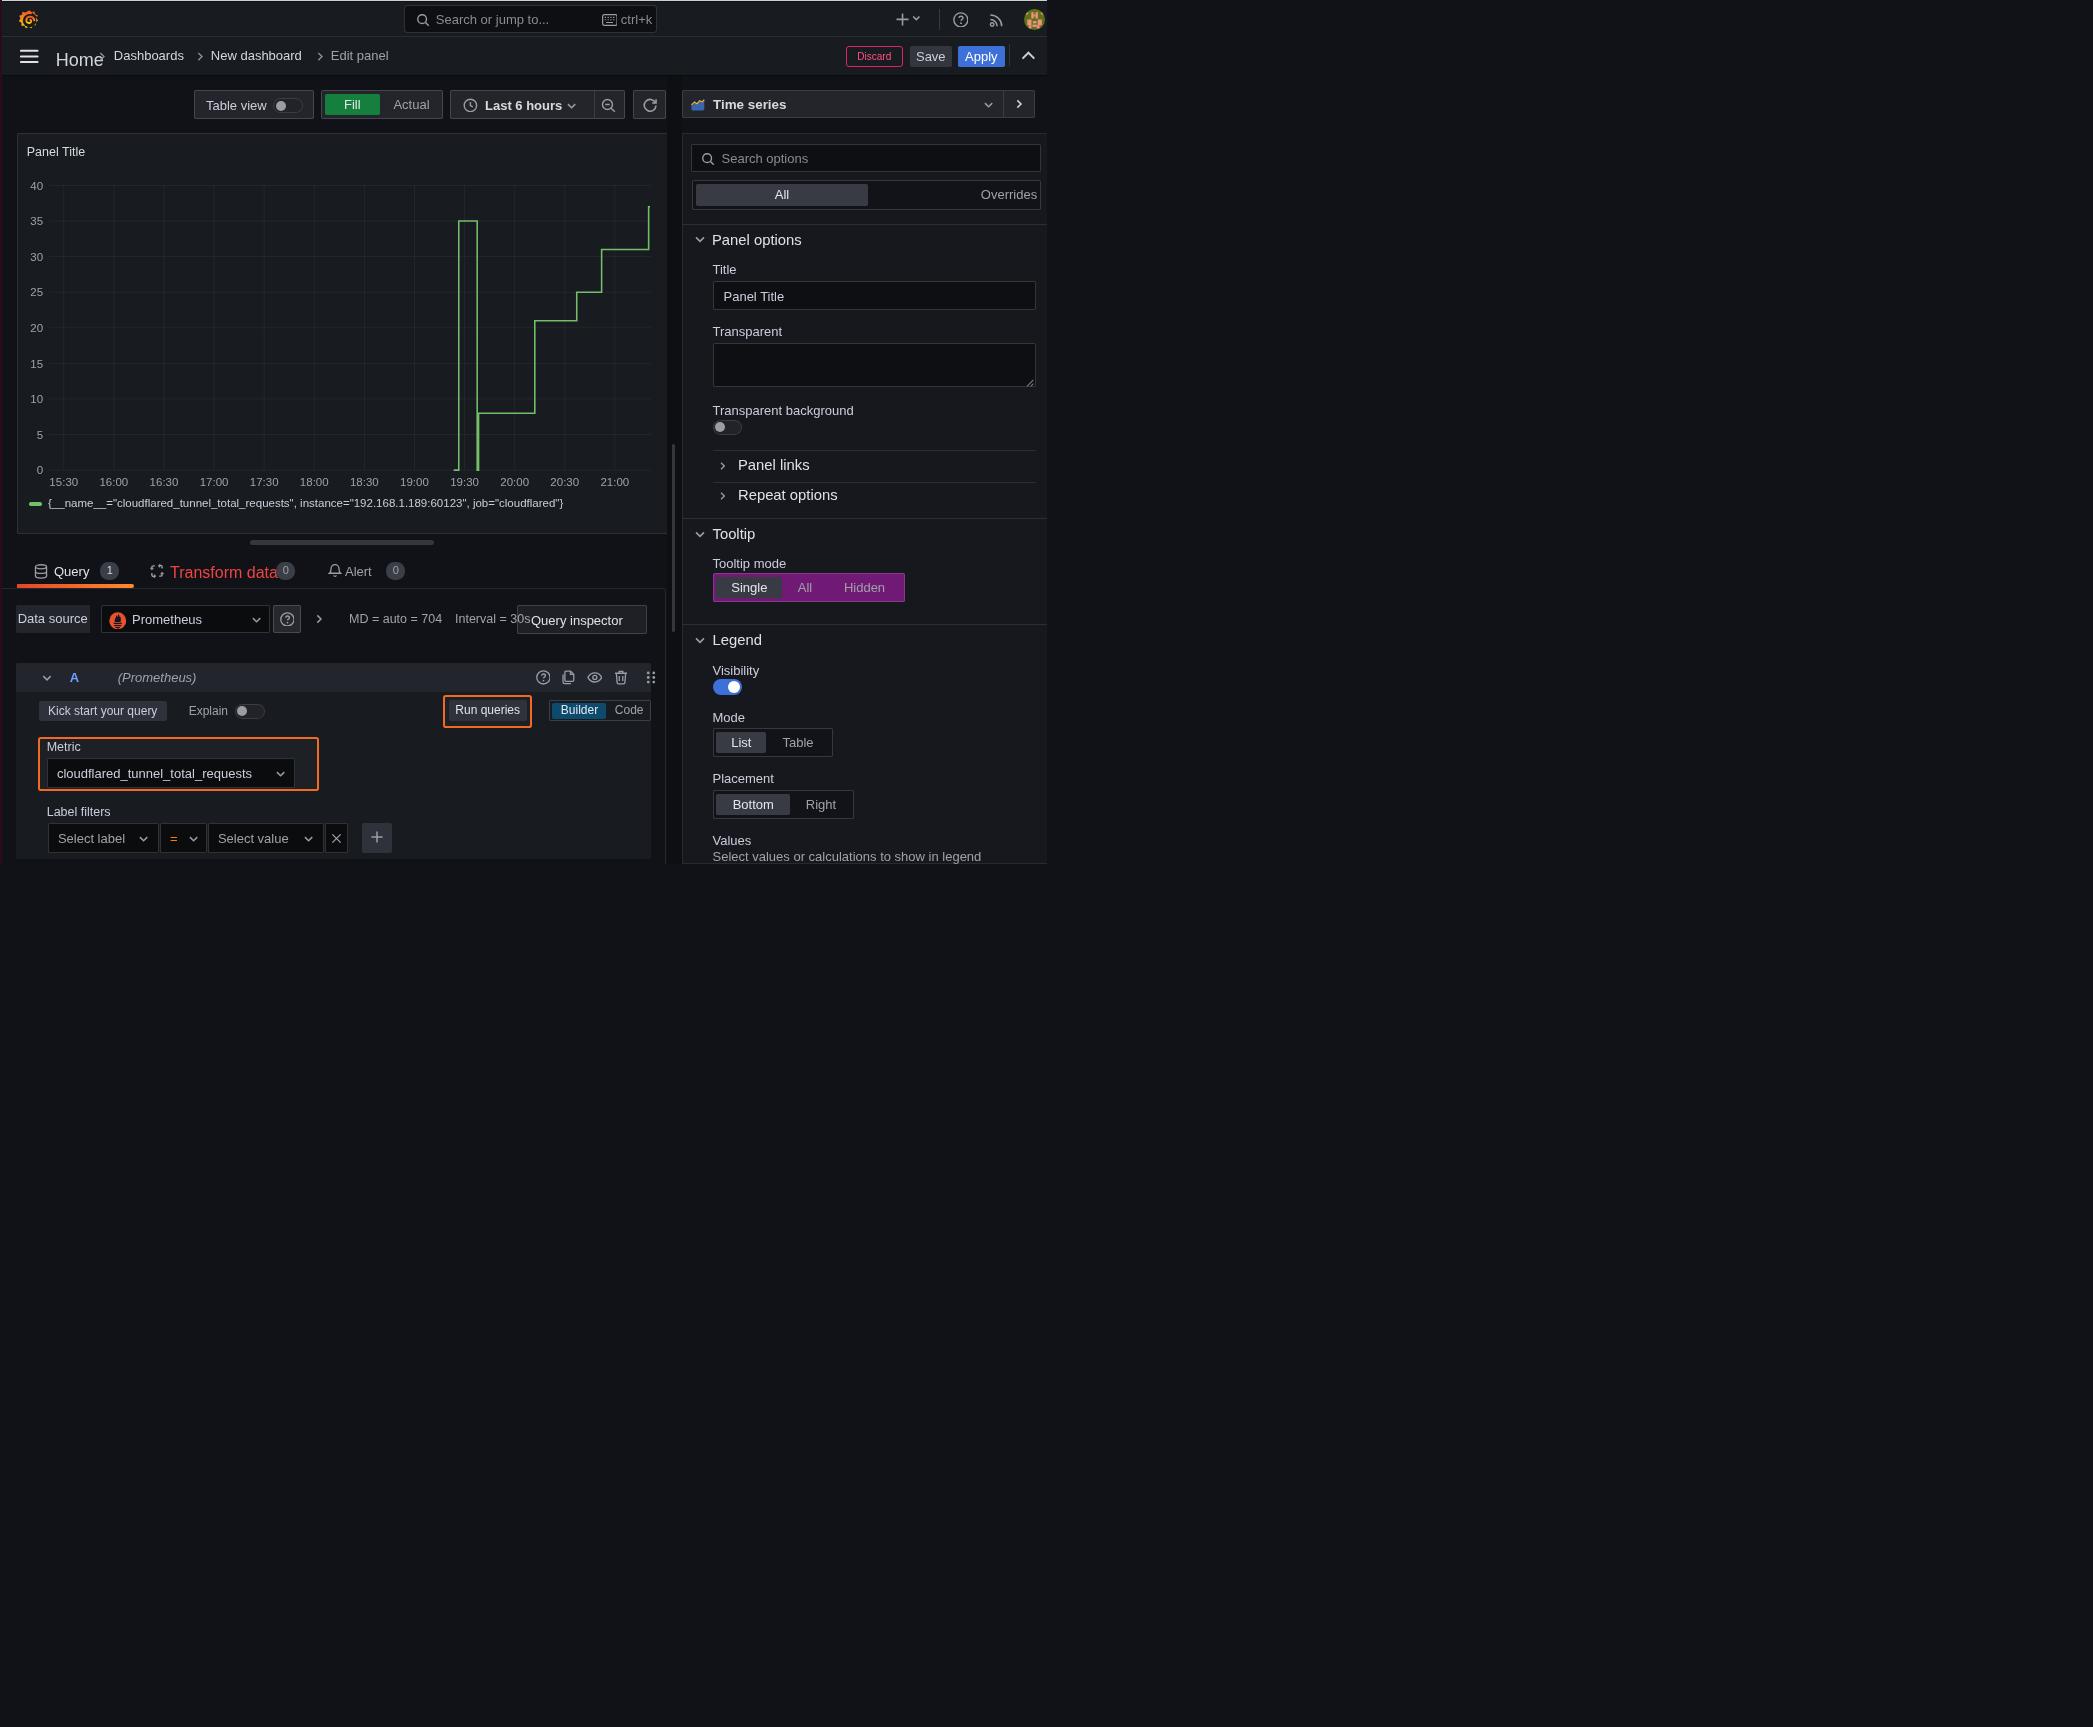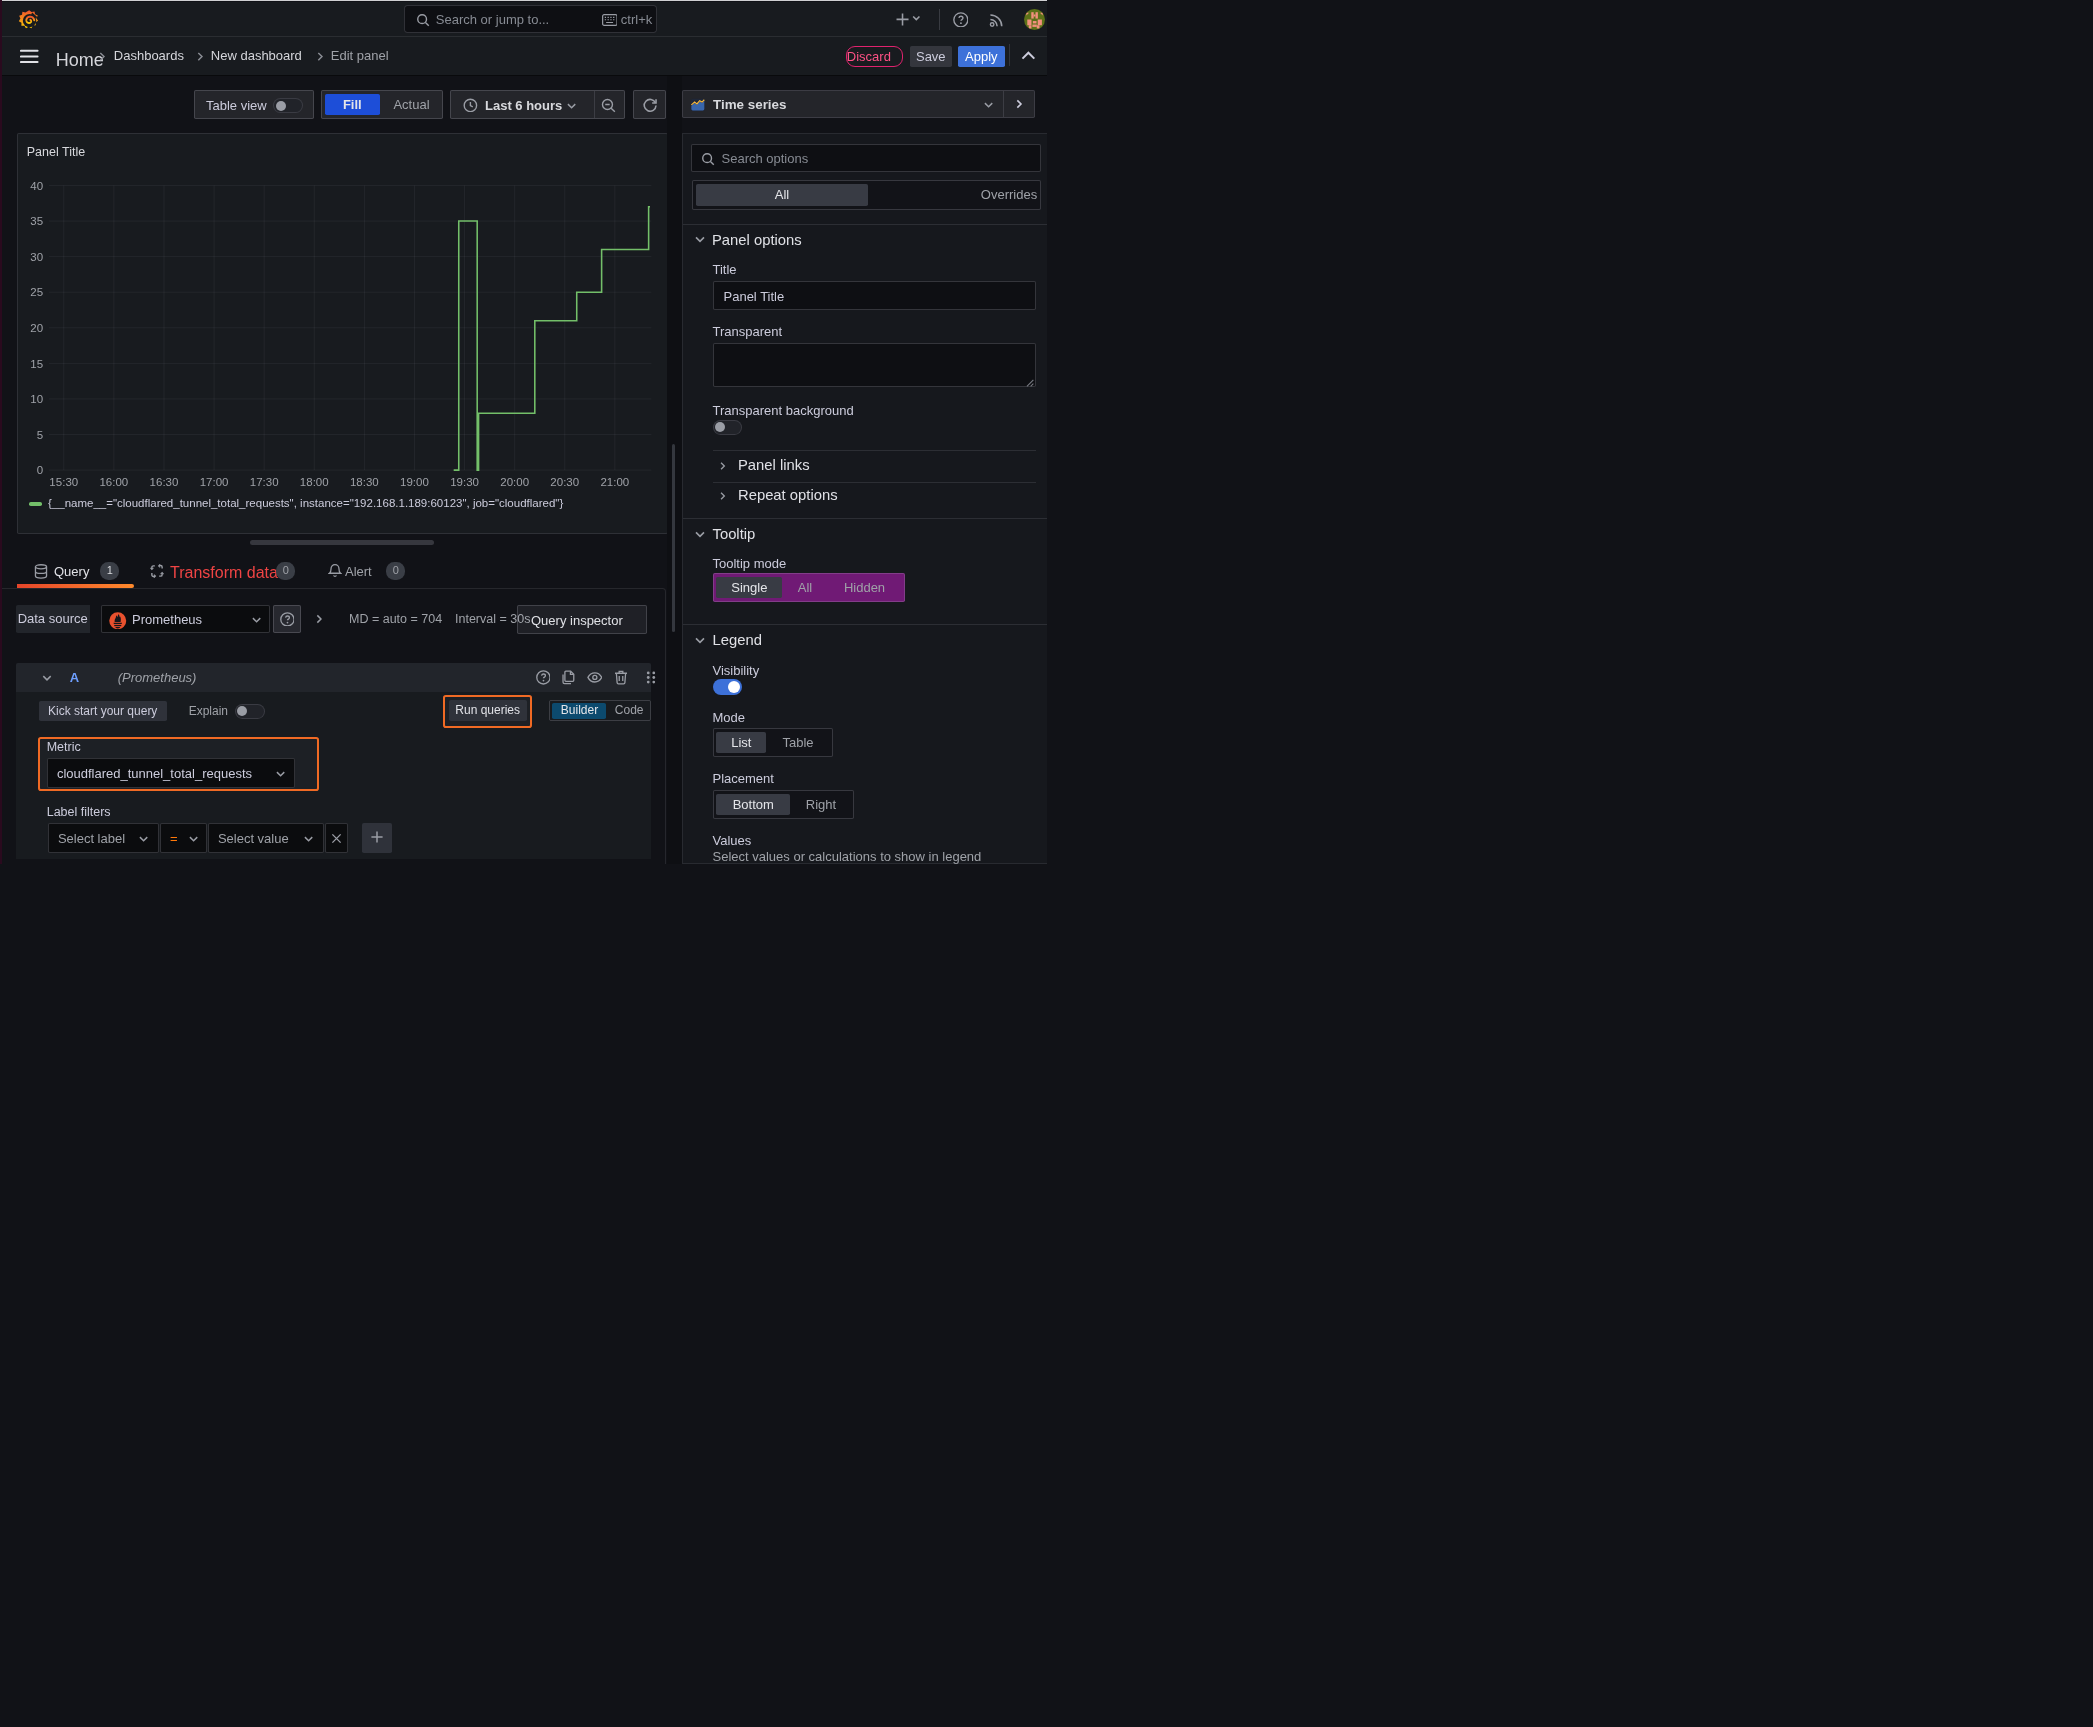--- a/index.html
+++ b/index.html
@@ -85,38 +85,38 @@
   <div class="abs" style="left:112px;top:11px;font-size:13px;color:#d5d6db">Dashboards</div>
   <svg class="abs" style="left:194px;top:14.8px" width="8.3" height="9.2" viewBox="0 0 9 10">
       <path d="M2.5 1l4 4-4 4" fill="none" stroke="#8a8d94" stroke-width="1.6"></path>
     </svg>
   <div class="abs" style="left:209px;top:11px;font-size:13px;color:#d5d6db">New dashboard</div>
   <svg class="abs" style="left:314px;top:14.8px" width="8.3" height="9.2" viewBox="0 0 9 10">
       <path d="M2.5 1l4 4-4 4" fill="none" stroke="#8a8d94" stroke-width="1.6"></path>
     </svg>
   <div class="abs" style="left:329px;top:11px;font-size:13px;color:#9fa2a8">Edit panel</div>
 
-  <div class="abs" style="left:844px;top:8.8px;width:57px;height:21px;border:0.9px solid #e0226e;border-radius:9px;color:#ff5286;font-size:13px;line-height:19.4px">Discard</div>
+  <div class="abs" style="left:844px;top:8.8px;width:57px;height:21px;border:0.9px solid #e0226e;border-radius:3px;color:#ff5286;font-size:10px;text-align:center;line-height:19.4px">Discard</div>
   <div class="abs" style="left:908px;top:8.8px;width:42px;height:21px;background:#34363d;border-radius:1.8px;color:#ccccdc;font-size:13px;text-align:center;line-height:21px">Save</div>
   <div class="abs" style="left:956px;top:8.8px;width:47px;height:21px;background:#3d71d9;border-radius:1.8px;color:#fff;font-size:13px;text-align:center;line-height:21px">Apply</div>
   <div class="abs" style="left:1007px;top:7.4px;width:0.9px;height:22px;background:rgba(204,204,220,0.15)"></div>
   <svg class="abs" style="left:1019px;top:13px" width="14.8" height="10" viewBox="0 0 16 11">
       <path d="M1.5 9.5 L8 3l6.5 6.5" fill="none" stroke="#ccccdc" stroke-width="2.2"></path>
     </svg>
 </div>
 
 <div id="toolbar">
   <div class="abs btn-border" style="left:194px;top:90px;width:120px;height:29px;background:rgba(204,204,220,0.10)">
     <div class="abs" style="left:11px;top:6.5px;font-size:13px;color:#ccccdc">Table view</div>
     <div class="abs" style="left:78px;top:7.4px;width:30px;height:14.8px;background:#212329;border:0.9px solid rgba(204,204,220,0.15);border-radius:7.4px">
         <div class="abs" style="left:1.8px;top:1.4px;width:10px;height:10px;border-radius:50%;background:#9a9da5"></div>
       </div>
   </div>
   <div class="abs btn-border" style="left:321px;top:90px;width:122px;height:29px;background:rgba(204,204,220,0.10)">
-    <div class="abs" style="left:2.8px;top:2.8px;width:55px;height:21px;background:#1d4ed8;border-radius:1.8px;color:#e4e5e9;font-size:13px;font-weight:700;text-align:center;line-height:21px">Fill</div>
+    <div class="abs" style="left:2.8px;top:2.8px;width:55px;height:21px;background:#15803d;border-radius:1.8px;color:#e4e5e9;font-size:13px;font-weight:400;text-align:center;line-height:21px">Fill</div>
     <div class="abs" style="left:61px;top:2.8px;width:57px;height:21px;color:#9fa2a8;font-size:13px;text-align:center;line-height:21px">Actual</div>
   </div>
   <div class="abs btn-border" style="left:450px;top:90px;width:175px;height:29px;background:rgba(204,204,220,0.10)">
     <svg class="abs ic" style="left:12px;top:6.5px" width="14.8" height="14.8" viewBox="0 0 16 16">
         <circle cx="8" cy="8" r="6.7" fill="none" stroke="currentColor" stroke-width="1.5"></circle>
         <path d="M8 4.4V8.3l2.6 1.4" fill="none" stroke="currentColor" stroke-width="1.5"></path>
       </svg>
     <div class="abs" style="left:34px;top:6.5px;font-size:13px;font-weight:700;color:#d8d9dd">Last 6 hours</div>
     <svg class="abs ic" style="left:116px;top:12px" width="9.2" height="6.5" viewBox="0 0 10 7">
         <path d="M1 1.2l4 4 4-4" fill="none" stroke="currentColor" stroke-width="1.6"></path>

